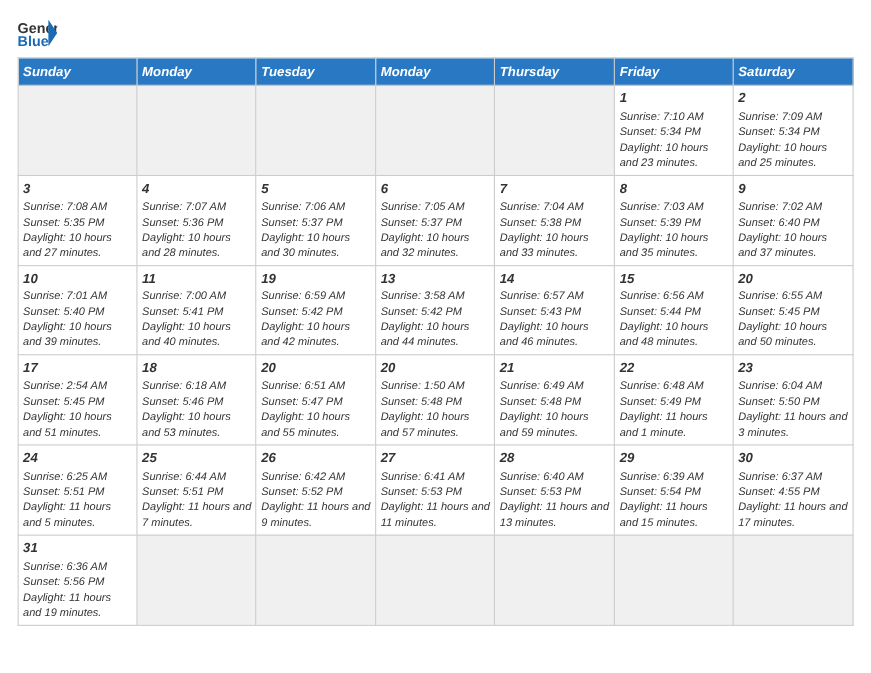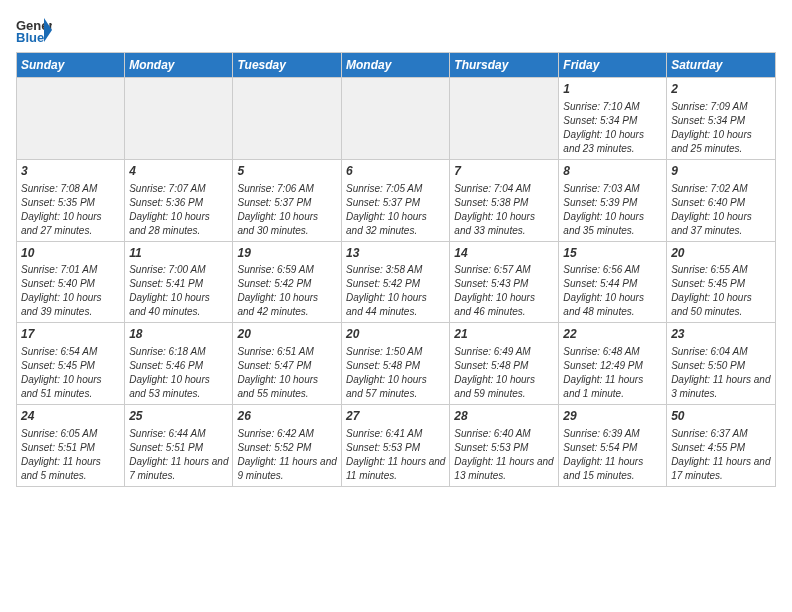--- a/index.html
+++ b/index.html
@@ -214,21 +214,21 @@
         <td>
           <span class="day-number">20</span>
           <div class="day-info">Sunrise: 6:55 AM
 Sunset: 5:45 PM
 Daylight: 10 hours and 50 minutes.</div>
         </td>
       </tr>
       <tr>
         <td>
           <span class="day-number">17</span>
-          <div class="day-info">Sunrise: 6:54 AM
+          <div class="day-info">Sunrise: 2:54 AM
 Sunset: 5:45 PM
 Daylight: 10 hours and 51 minutes.</div>
         </td>
         <td>
           <span class="day-number">18</span>
           <div class="day-info">Sunrise: 6:18 AM
 Sunset: 5:46 PM
 Daylight: 10 hours and 53 minutes.</div>
         </td>
         <td>
@@ -245,34 +245,34 @@
         </td>
         <td>
           <span class="day-number">21</span>
           <div class="day-info">Sunrise: 6:49 AM
 Sunset: 5:48 PM
 Daylight: 10 hours and 59 minutes.</div>
         </td>
         <td>
           <span class="day-number">22</span>
           <div class="day-info">Sunrise: 6:48 AM
-Sunset: 12:49 PM
+Sunset: 5:49 PM
 Daylight: 11 hours and 1 minute.</div>
         </td>
         <td>
           <span class="day-number">23</span>
           <div class="day-info">Sunrise: 6:04 AM
 Sunset: 5:50 PM
 Daylight: 11 hours and 3 minutes.</div>
         </td>
       </tr>
       <tr>
         <td>
           <span class="day-number">24</span>
-          <div class="day-info">Sunrise: 6:05 AM
+          <div class="day-info">Sunrise: 6:25 AM
 Sunset: 5:51 PM
 Daylight: 11 hours and 5 minutes.</div>
         </td>
         <td>
           <span class="day-number">25</span>
           <div class="day-info">Sunrise: 6:44 AM
 Sunset: 5:51 PM
 Daylight: 11 hours and 7 minutes.</div>
         </td>
         <td>
@@ -293,20 +293,34 @@
 Sunset: 5:53 PM
 Daylight: 11 hours and 13 minutes.</div>
         </td>
         <td>
           <span class="day-number">29</span>
           <div class="day-info">Sunrise: 6:39 AM
 Sunset: 5:54 PM
 Daylight: 11 hours and 15 minutes.</div>
         </td>
         <td>
-          <span class="day-number">50</span>
+          <span class="day-number">30</span>
           <div class="day-info">Sunrise: 6:37 AM
 Sunset: 4:55 PM
 Daylight: 11 hours and 17 minutes.</div>
         </td>
+      </tr>
+      <tr>
+        <td>
+          <span class="day-number">31</span>
+          <div class="day-info">Sunrise: 6:36 AM
+Sunset: 5:56 PM
+Daylight: 11 hours and 19 minutes.</div>
+        </td>
+        <td class="empty"></td>
+        <td class="empty"></td>
+        <td class="empty"></td>
+        <td class="empty"></td>
+        <td class="empty"></td>
+        <td class="empty"></td>
       </tr>
     </tbody>
 </table>
 
 </body></html>

